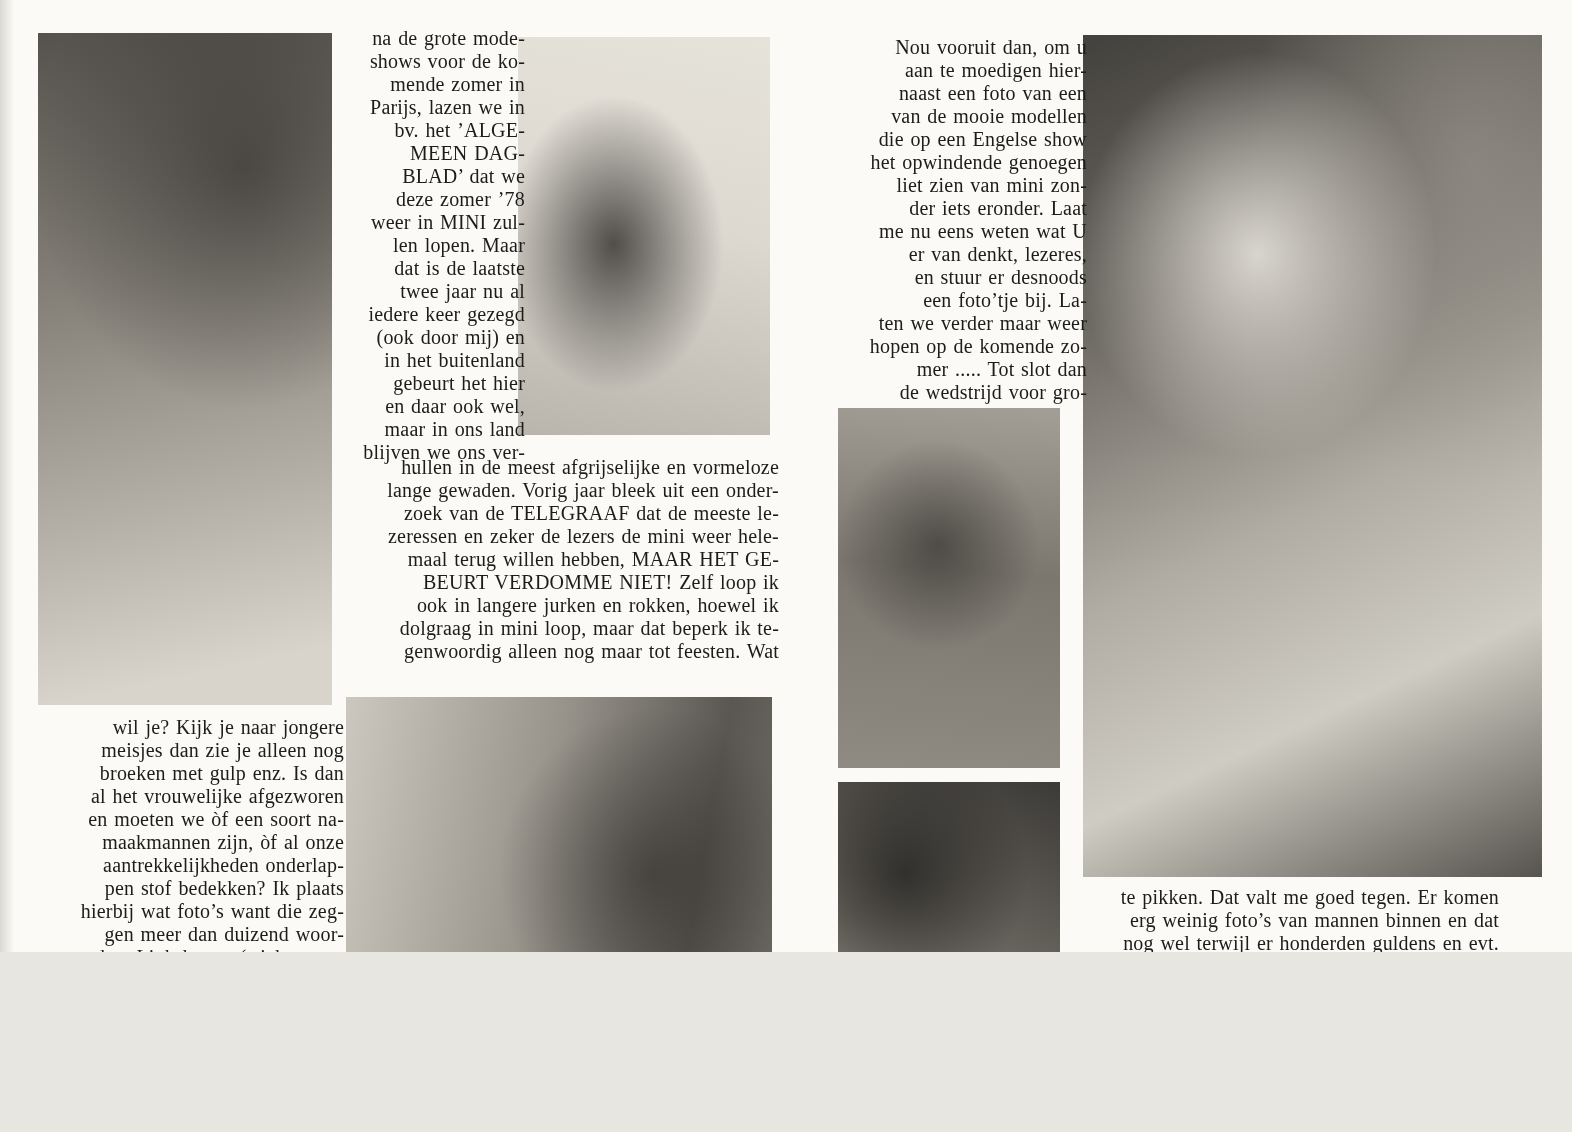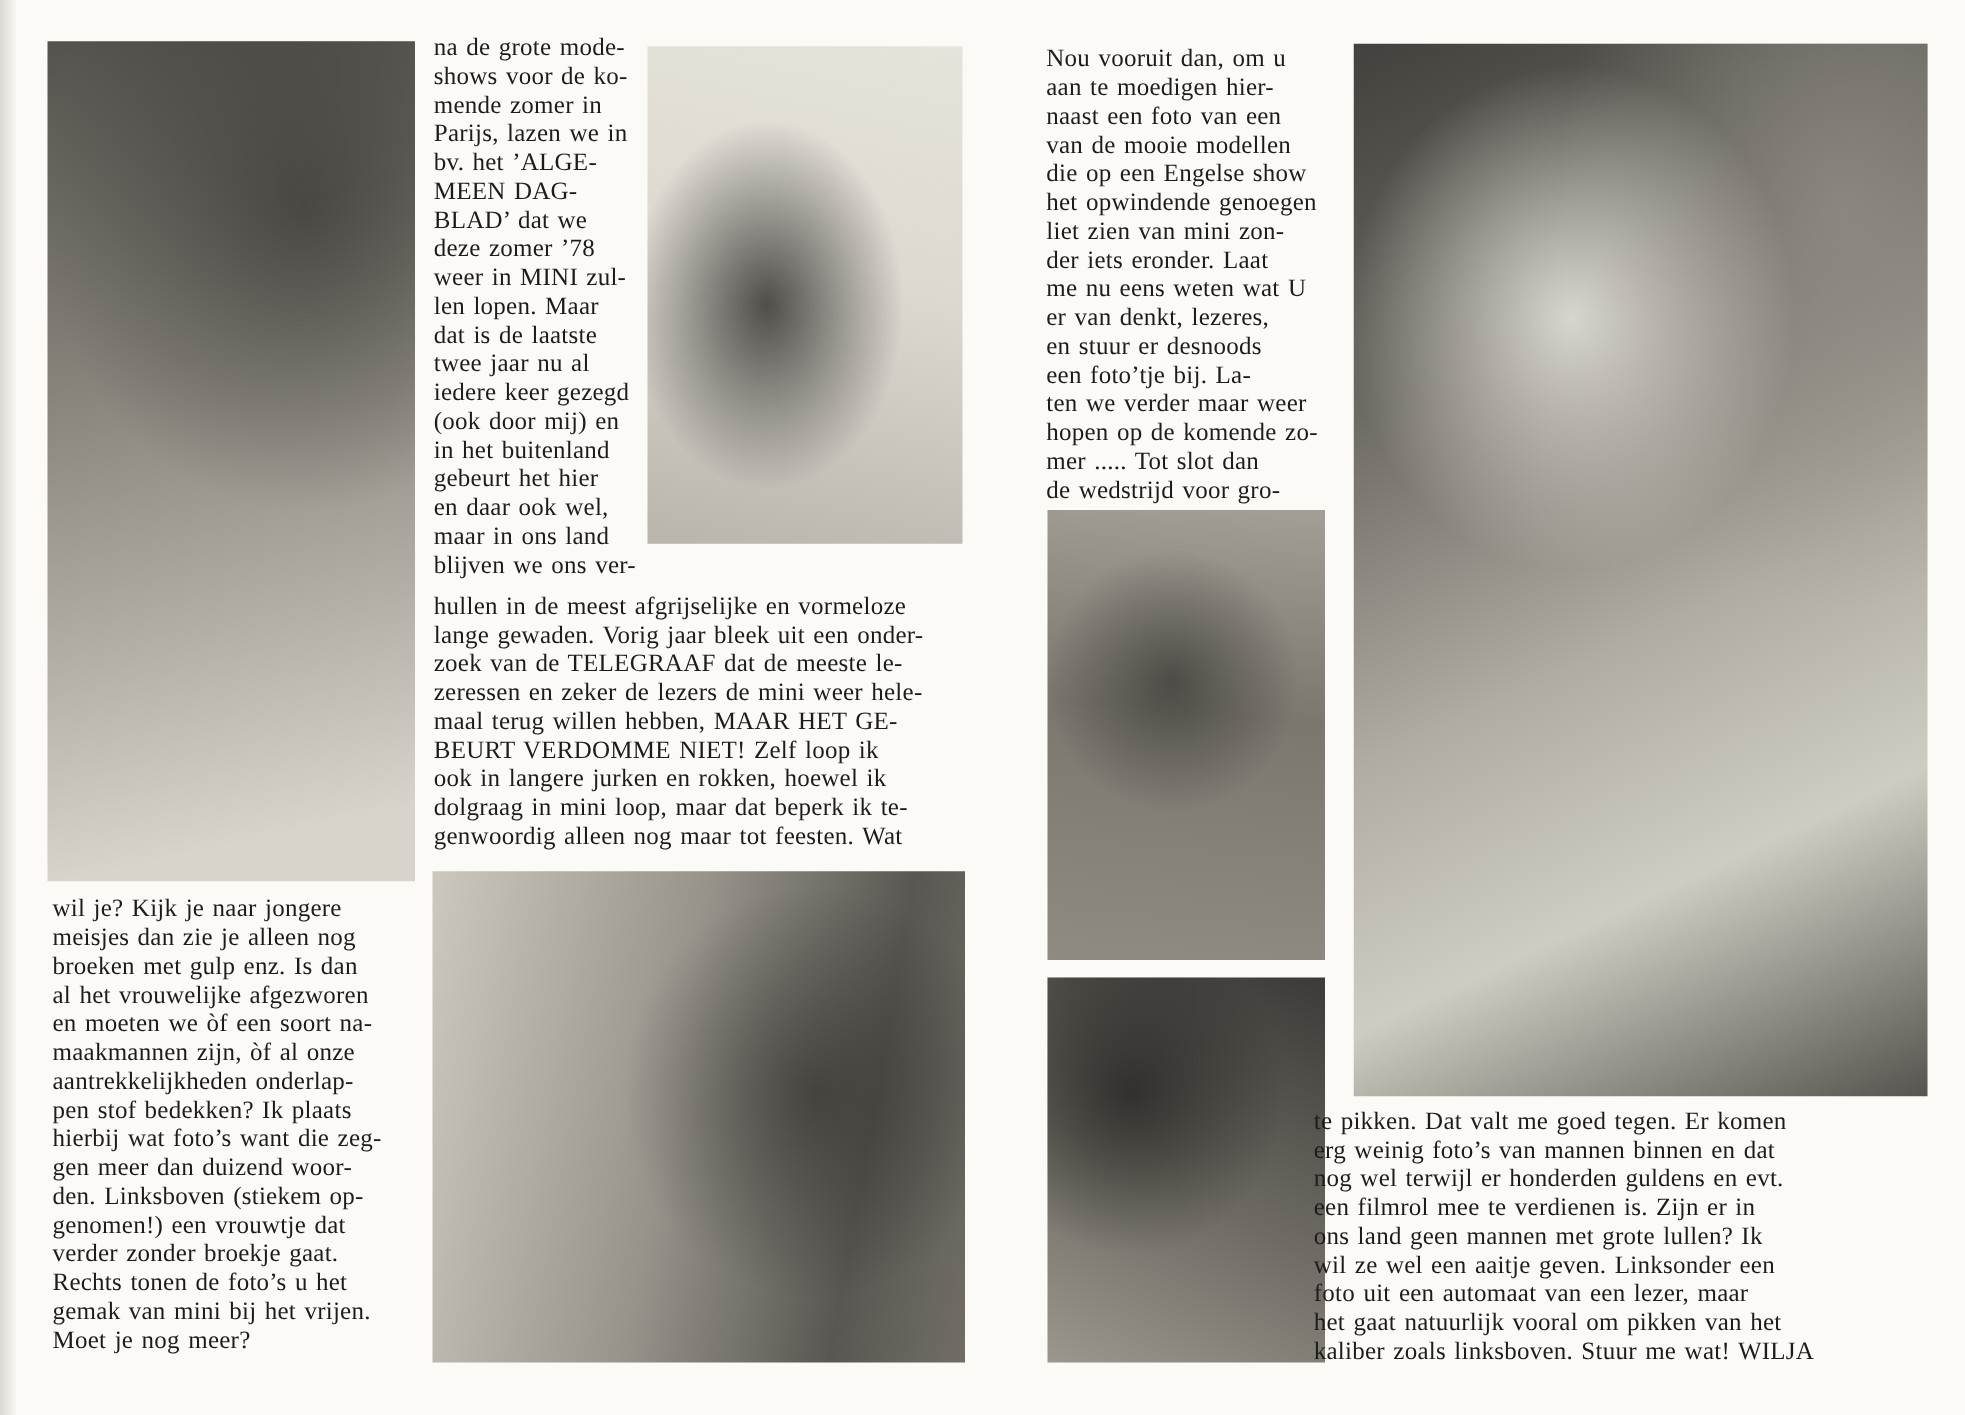--- a/index.html
+++ b/index.html
@@ -3,25 +3,26 @@
 <meta charset="utf-8">
 <style>
   :root{
     --paper:#fbfaf6;
     --ink:#1d1c1a;
   }
   html,body{margin:0;padding:0;background:#e8e6e1;}
   .page{
     position:relative;
     width:1572px;
-    height:1132px;
+    height:952px;
     background:var(--paper);
     overflow:hidden;
     font-family:"Liberation Serif","DejaVu Serif",serif;
     color:var(--ink);
+    text-align:right;
   }
   
   .page::before{
     content:"";
     position:absolute;left:0;top:0;width:14px;height:100%;
     background:linear-gradient(90deg,rgba(120,115,108,0.25),rgba(120,115,108,0));
     pointer-events:none;
   }
   .txt{
     position:absolute;
@@ -98,21 +99,21 @@
 dat is de laatste
 twee jaar nu al
 iedere keer gezegd
 (ook door mij) en
 in het buitenland
 gebeurt het hier
 en daar ook wel,
 maar in ons land
 blijven we ons ver-</div>
 
-  <div class="txt" style="left:347px; top:474px; width:432px;">hullen in de meest afgrijselijke en vormeloze
+  <div class="txt" style="left:347px; top:456px; width:432px;">hullen in de meest afgrijselijke en vormeloze
 lange gewaden. Vorig jaar bleek uit een onder-
 zoek van de TELEGRAAF dat de meeste le-
 zeressen en zeker de lezers de mini weer hele-
 maal terug willen hebben, MAAR HET GE-
 BEURT VERDOMME NIET! Zelf loop ik
 ook in langere jurken en rokken, hoewel ik
 dolgraag in mini loop, maar dat beperk ik te-
 genwoordig alleen nog maar tot feesten. Wat</div>
 
   <div class="txt" style="left:42px; top:716px; width:302px;">wil je? Kijk je naar jongere

